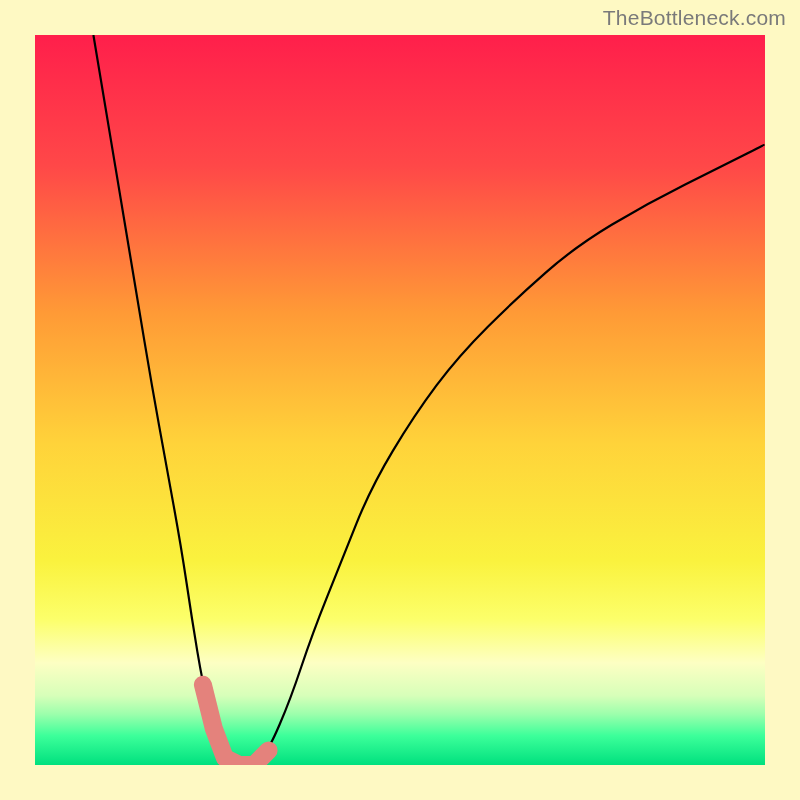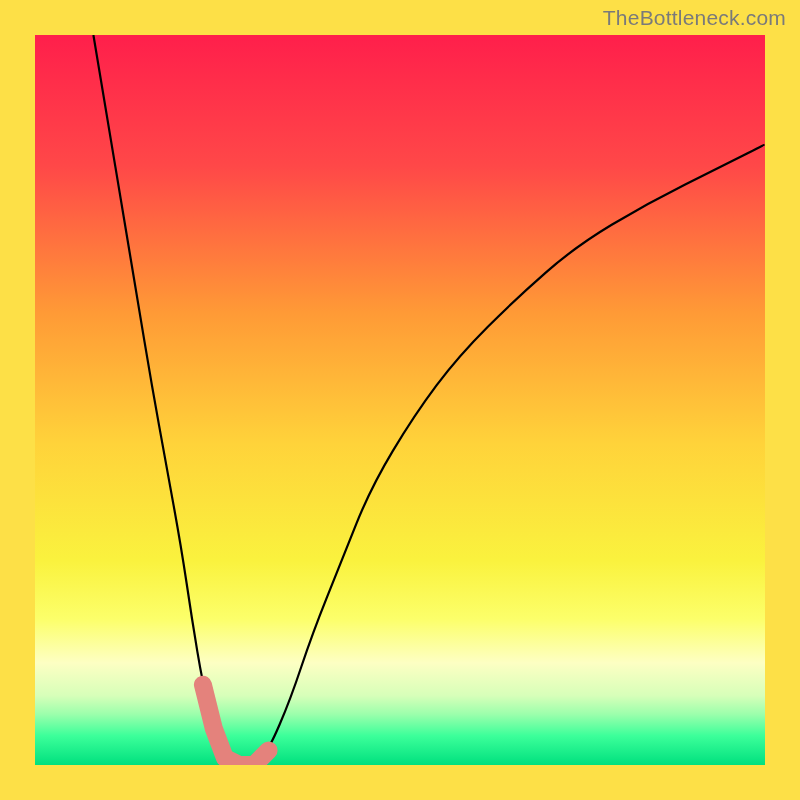--- a/index.html
+++ b/index.html
@@ -9,21 +9,21 @@
     height: 800px;
     background: #000;
     overflow: hidden;
   }
   .frame {
     position: absolute;
     left: 0;
     top: 0;
     width: 800px;
     height: 800px;
-    background: #fde047;
+    background: #fef9c3;
   }
   .plot-area {
     position: absolute;
     left: 35px;
     top: 35px;
     width: 730px;
     height: 730px;
     overflow: hidden;
   }
   .gradient {

